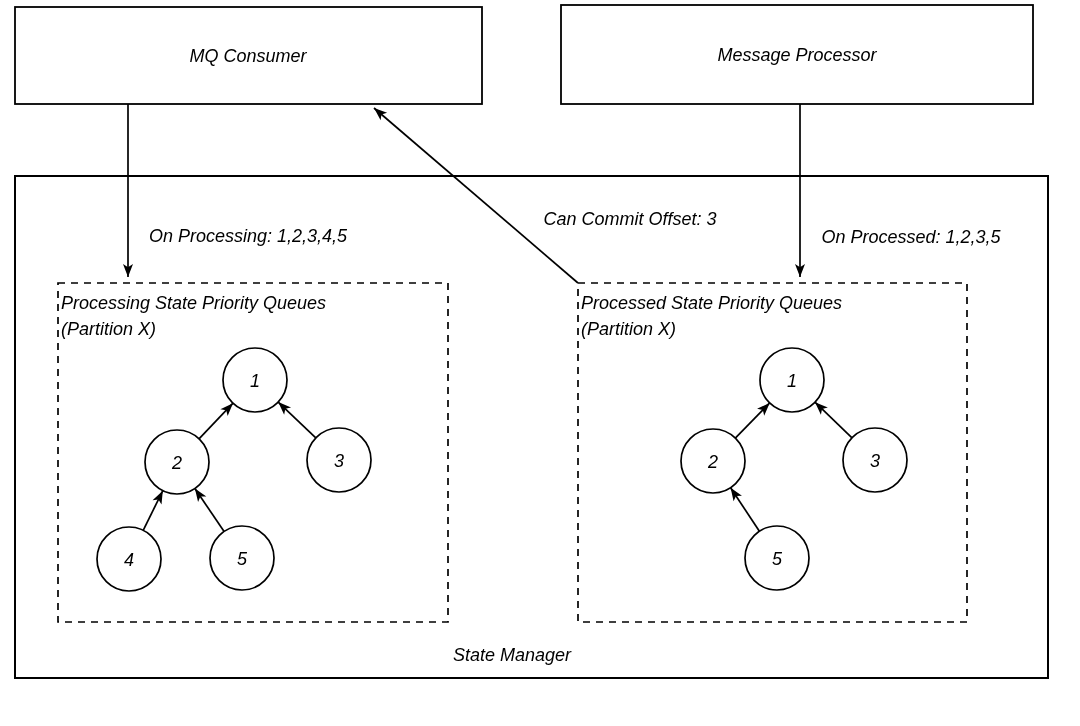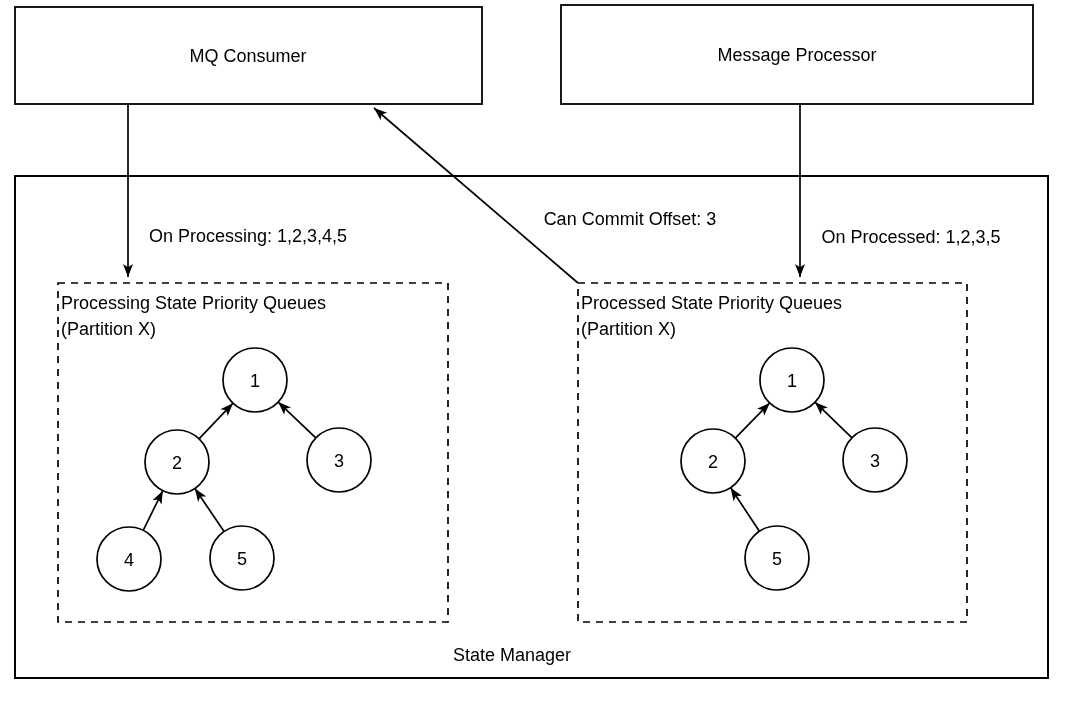--- a/index.html
+++ b/index.html
@@ -6,20 +6,21 @@
     margin: 0;
     padding: 0;
     background: #ffffff;
   }
   .canvas {
     position: relative;
     width: 1080px;
     height: 726px;
     background: #ffffff;
     font-family: "Liberation Sans", sans-serif;
+    font-style: italic;
   }
   svg { display: block; }
   .box {
     fill: #ffffff;
     stroke: #000000;
     stroke-width: 1.8;
   }
   .outer-box {
     fill: none;
     stroke: #000000;

